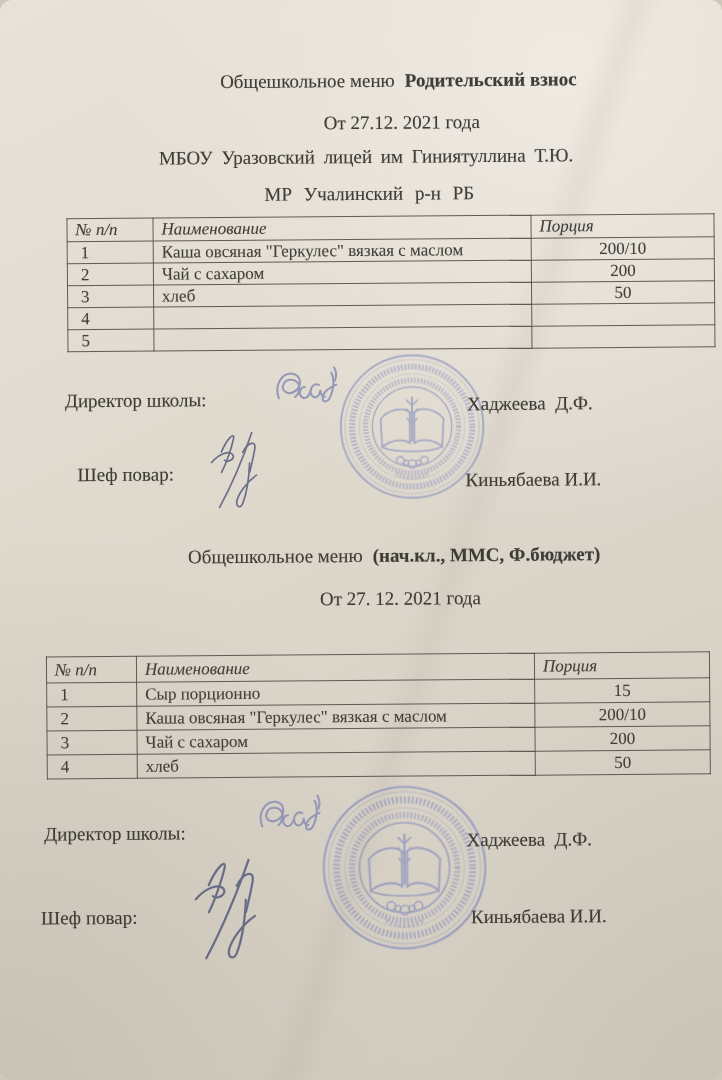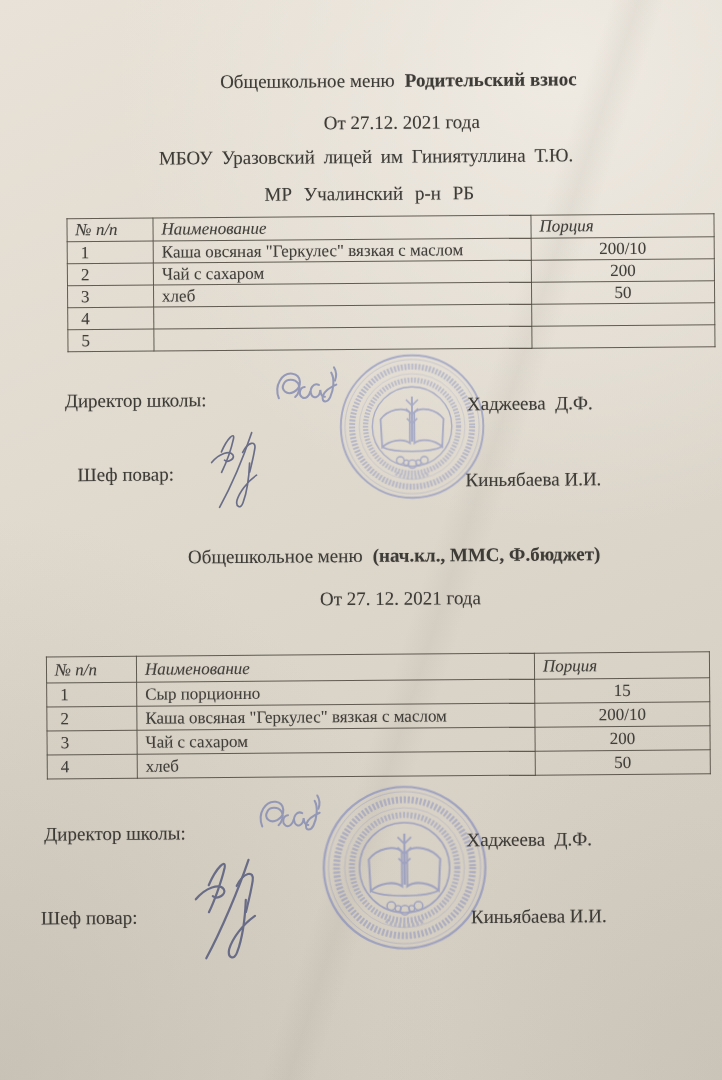--- a/index.html
+++ b/index.html
@@ -5,20 +5,21 @@
   html,body{margin:0;padding:0;}
   body{width:722px;height:1080px;overflow:hidden;background:#cfc8bc;
        font-family:"Liberation Serif","DejaVu Serif",serif;}
   .photo{position:absolute;inset:0;width:722px;height:1080px;overflow:hidden;
     background:
       linear-gradient(108deg, transparent 57%, rgba(150,143,131,0.10) 59.5%, transparent 62%),
       radial-gradient(130% 90% at 78% 6%, rgba(240,235,227,0.95) 0%, rgba(240,235,227,0) 48%),
       radial-gradient(120% 100% at 0% 100%, rgba(182,175,164,0.45) 0%, rgba(182,175,164,0) 52%),
       radial-gradient(100% 80% at 100% 100%, rgba(192,185,174,0.40) 0%, rgba(192,185,174,0) 48%),
       linear-gradient(155deg,#e8e2d8 0%,#e0dacf 35%,#d9d2c7 68%,#d1cabe 100%);
+    border-radius: 12px;
   }
   .content{position:absolute;inset:0;transform:rotate(-0.45deg);color:#3e3c37;}
   .line{position:absolute;left:0;width:722px;text-align:center;font-size:19px;
         white-space:nowrap;text-shadow:0 0 1px rgba(62,60,55,.30);}
   .b{font-weight:bold;}
   .gap{margin-left:10px;}
   .lbl{position:absolute;font-size:19px;white-space:pre;text-shadow:0 0 1px rgba(62,60,55,.30);}
 
   table{position:absolute;border-collapse:collapse;table-layout:fixed;}
   th,td{border:1.4px solid rgba(78,73,64,0.88);padding:0 8px;font-size:17px;

